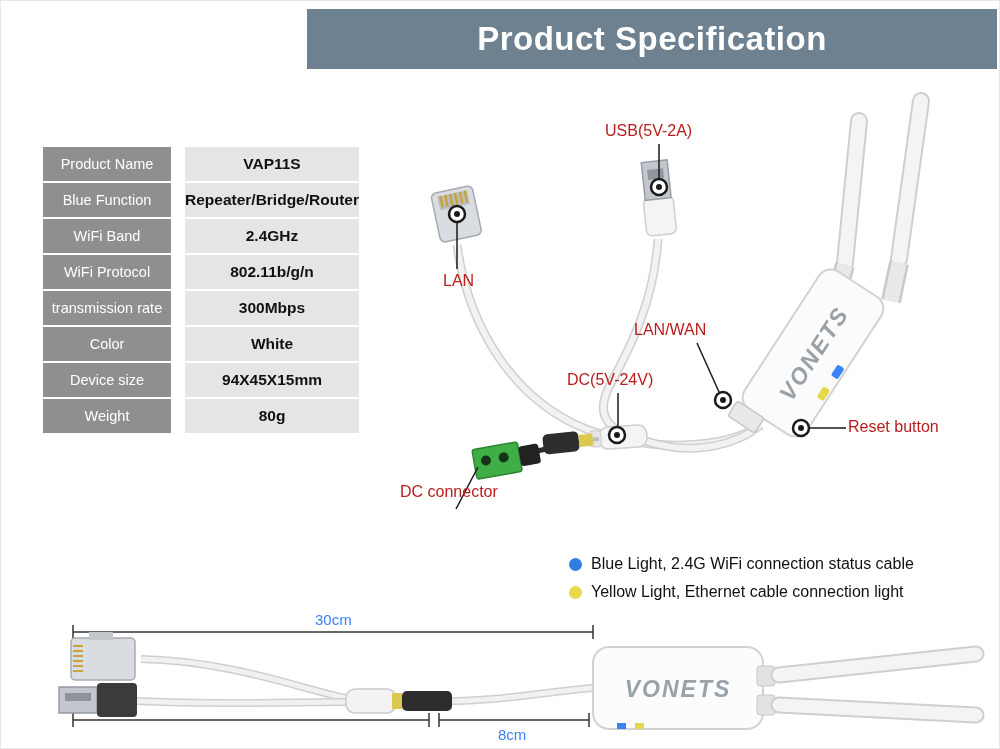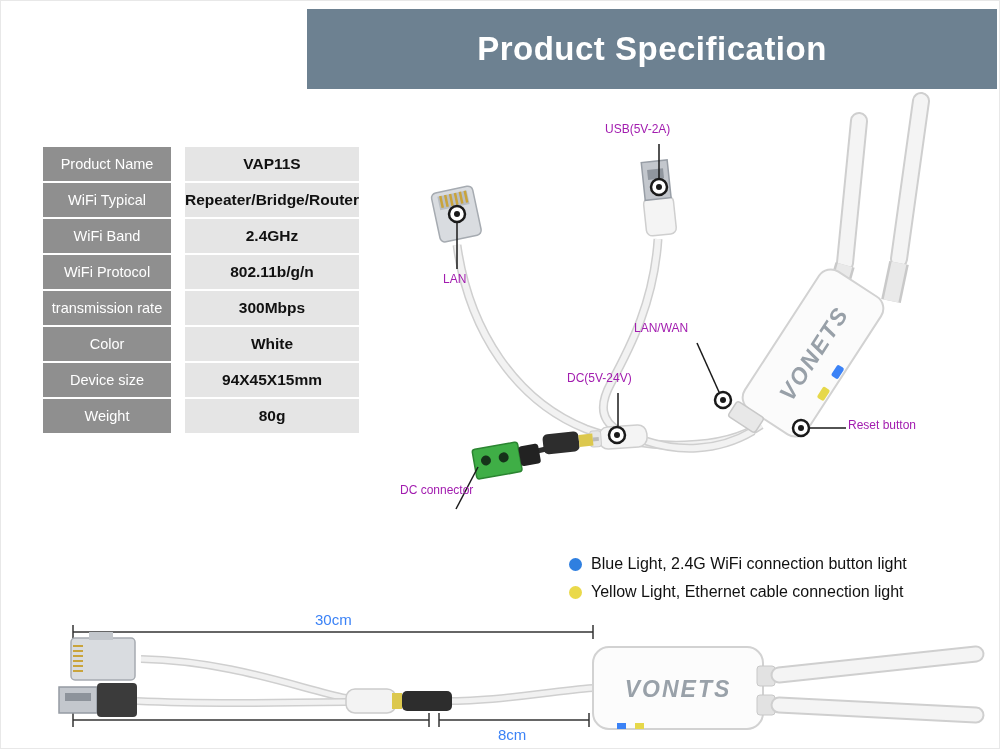--- a/index.html
+++ b/index.html
@@ -3,40 +3,40 @@
 <meta charset="utf-8">
 <style>
   * { margin:0; padding:0; box-sizing:border-box; }
   html,body { width:1000px; height:749px; }
   body {
     position:relative; background:#ffffff; overflow:hidden;
     font-family:"Liberation Sans", sans-serif; color:#111;
     border:1px solid #e8e8e8;
   }
   .banner {
-    position:absolute; left:306px; top:8px; right:2px; height:80px;
+    position:absolute; left:306px; top:8px; right:2px; height:60px;
     display:flex; align-items:center; justify-content:center;
     background:#6d8191;
   }
   .banner h1 { color:#ffffff; font-size:33px; font-weight:bold; letter-spacing:.5px; }
 
   .spec-table { position:absolute; left:42px; top:146px; width:316px; }
   .spec-row { display:flex; height:34px; margin-bottom:2px; }
   .spec-label {
     width:128px; margin-right:14px; background:#8f8f8f; color:#ffffff;
     display:flex; align-items:center; justify-content:center;
     font-size:14.5px; text-align:right; white-space:nowrap;
   }
   .spec-value {
     flex:1; background:#e5e5e5; color:#111;
     display:flex; align-items:center; justify-content:center;
     font-size:15.5px; font-weight:bold; white-space:nowrap;
   }
 
-  .callout { position:absolute; font-size:12px; color:#a21caf; white-space:nowrap; }
+  .callout { position:absolute; font-size:16px; color:#b91c1c; white-space:nowrap; }
 
   .legend { position:absolute; left:568px; top:549px; }
   .legend-item { display:flex; align-items:center; height:28px; font-size:16px; }
   .legend-dot { width:13px; height:13px; border-radius:50%; margin-right:9px; flex:none; }
 
   .dim-label { position:absolute; font-size:15px; color:#3b82f6; white-space:nowrap; }
 
   svg.layer { position:absolute; }
 </style>
 </head>
@@ -46,21 +46,21 @@
   <h1>Product Specification</h1>
 </header>
 
 <div class="spec-table">
   <div class="spec-row">
     <div class="spec-label">Product Name</div>
     <div class="spec-value">VAP11S</div>
   </div>
 
   <div class="spec-row">
-    <div class="spec-label">WiFi Typical</div>
+    <div class="spec-label">Blue Function</div>
     <div class="spec-value">Repeater/Bridge/Router</div>
   </div>
 
   <div class="spec-row">
     <div class="spec-label">WiFi Band</div>
     <div class="spec-value">2.4GHz</div>
   </div>
 
   <div class="spec-row">
     <div class="spec-label">WiFi Protocol</div>
@@ -195,21 +195,21 @@
 <div class="callout" style="left:604px;top:121px">USB(5V-2A)</div>
 <div class="callout" style="left:442px;top:271px">LAN</div>
 <div class="callout" style="left:633px;top:320px">LAN/WAN</div>
 <div class="callout" style="left:566px;top:370px">DC(5V-24V)</div>
 <div class="callout" style="left:847px;top:417px">Reset button</div>
 <div class="callout" style="left:399px;top:482px">DC connector</div>
 
 <div class="legend">
   <div class="legend-item">
     <span class="legend-dot" style="background: rgb(47, 127, 224);"></span>
-    <span>Blue Light, 2.4G WiFi connection button light</span>
+    <span>Blue Light, 2.4G WiFi connection status cable</span>
   </div>
   <div class="legend-item">
     <span class="legend-dot" style="background: rgb(234, 217, 74);"></span>
     <span>Yellow Light, Ethernet cable connection light</span>
   </div>
 </div>
 
 <svg class="layer" style="left:0;top:600px" width="1000" height="149" viewBox="0 600 1000 149">
 
   <g stroke="#333333" stroke-width="1.5">

